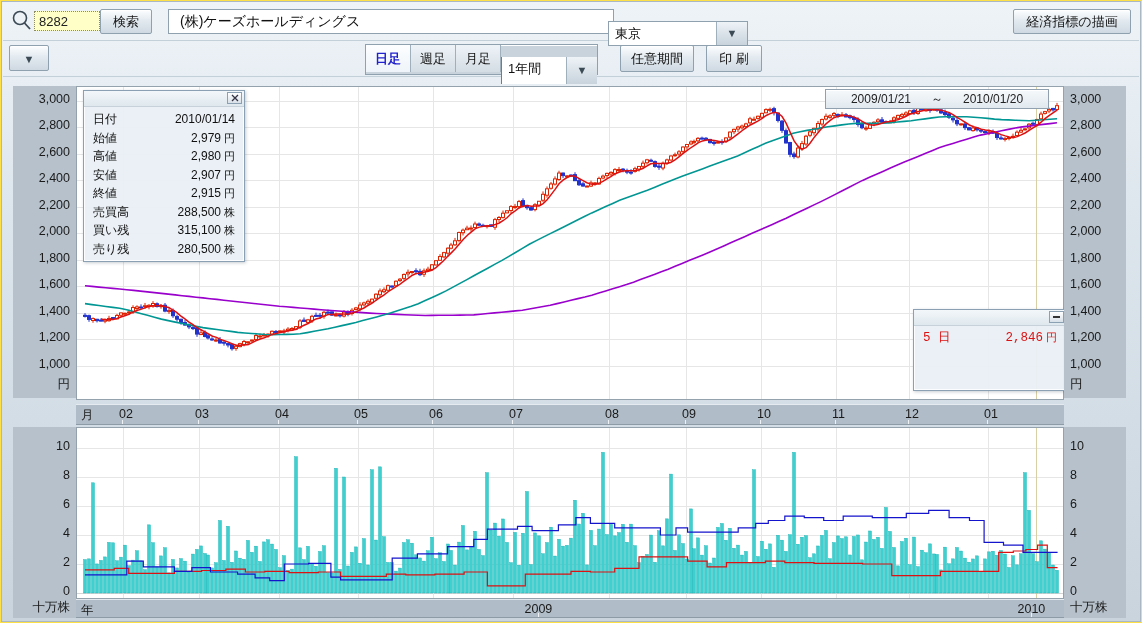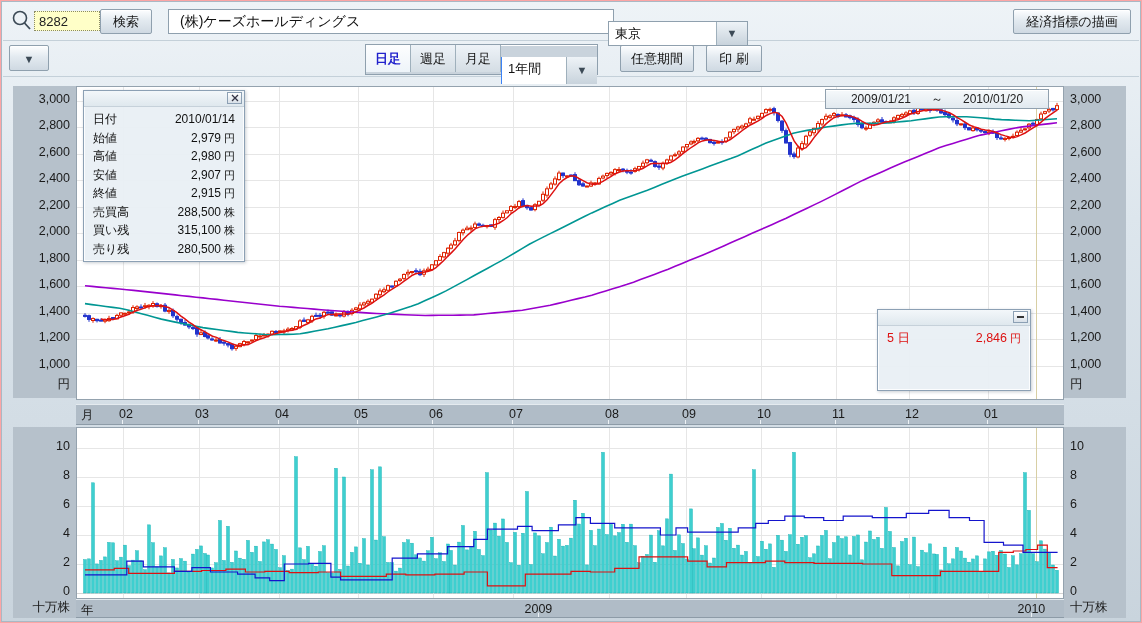--- a/index.html
+++ b/index.html
@@ -1,16 +1,16 @@
 <!DOCTYPE html>
 <html><head>
 <meta charset="utf-8">
 <style>
   html,body{margin:0;padding:0;background:#fff;}
-  .app{position:relative;width:1142px;height:623px;background:#fca5a5;
+  .app{position:relative;width:1142px;height:623px;background:#fde047;
        font-family:"Liberation Sans","DejaVu Sans",sans-serif;overflow:hidden;}
   .panel{position:absolute;left:1px;top:1px;width:1138px;height:619px;
          background:linear-gradient(180deg,#eef3f7 0%,#dde6ed 35%,#c9d4dd 100%);
          border:1px solid #aab8c4;}
   .toolbar{position:absolute;left:3px;width:1136px;}
   .toolbar-1{top:3px;height:37px;border-bottom:1px solid #c4d0d9;}
   .toolbar-2{top:41px;height:35px;border-bottom:1px solid #c4d0d9;}
   .btn{position:absolute;background:linear-gradient(180deg,#fdfeff,#e3eaf0 45%,#cfd9e2);
        border:1px solid #8fa0ae;border-radius:2px;font-size:13px;color:#111;
        font-family:inherit;text-align:center;padding:0;cursor:pointer;
@@ -69,21 +69,21 @@
   .band-tick{position:absolute;bottom:0;width:1px;height:4px;background:#eef2f5;}
   .overlay-box{position:absolute;background:rgba(233,239,245,0.96);border:1px solid #8ca0b4;
        box-shadow:inset 0 0 0 1px rgba(255,255,255,0.85),1px 1px 3px rgba(40,60,80,0.25);}
   .box-titlebar{height:15px;background:linear-gradient(180deg,#f3f7fa,#dfe8ee);
        border-bottom:1px solid #c6d1da;position:relative;}
   .box-btn{position:absolute;right:2px;top:1px;width:15px;height:12px;border:1px solid #8ca0b4;
        background:linear-gradient(#ffffff,#d8e0e8);display:flex;align-items:center;justify-content:center;
        box-sizing:border-box;cursor:pointer;}
   .min-glyph{width:7px;height:2px;background:#333;}
   .info-box{left:6px;top:3px;width:160px;height:170px;}
-  .legend-box{left:800px;top:222px;width:152px;height:80px;}
+  .legend-box{left:836px;top:222px;width:152px;height:80px;font-family:Liberation Mono, monospace;}
   .box-rows{padding-top:3px;}
   .box-row{display:flex;justify-content:space-between;padding:0 9px;height:18.5px;
        line-height:18.5px;font-size:12px;color:#111;white-space:nowrap;}
   .legend-box .box-row{height:19px;line-height:19px;font-size:12.5px;}
   .unit{font-size:11px;margin-left:3px;}
   .date-range{position:absolute;left:748px;top:2px;width:222px;height:18px;
        border:1px solid #90a0ae;background:linear-gradient(180deg,#f6f9fb,#e1e9ef);
        display:flex;align-items:center;justify-content:center;gap:20px;font-size:12px;color:#222;
        box-shadow:inset 0 1px 0 #fff;}
   svg.chart{position:absolute;left:0;top:0;}

